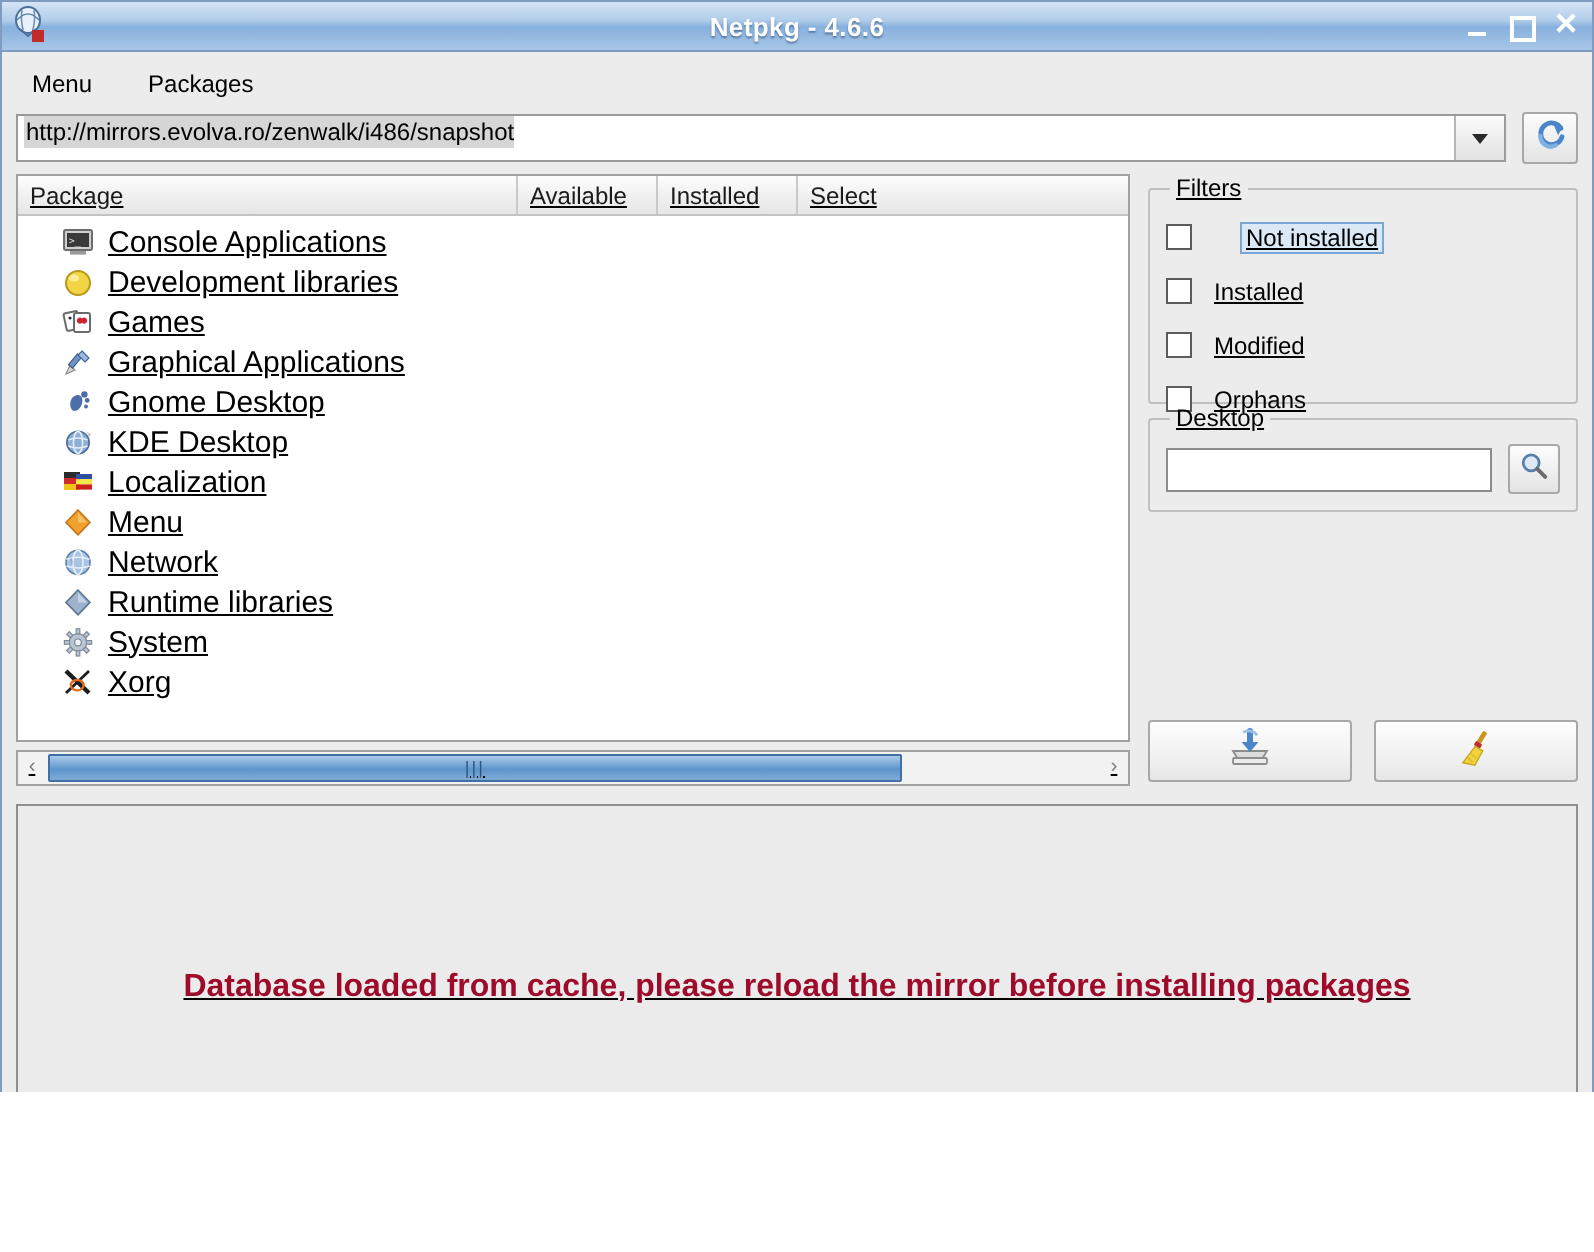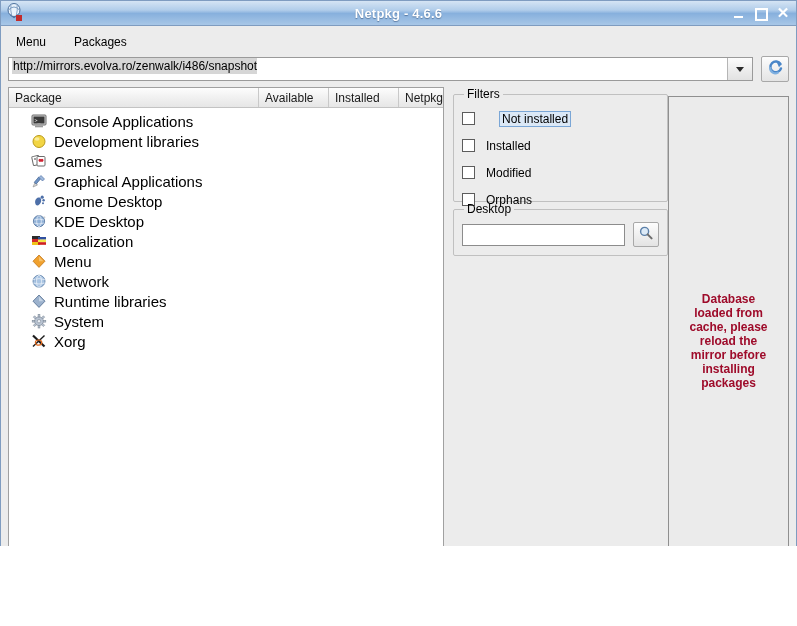--- a/index.html
+++ b/index.html
@@ -180,22 +180,23 @@
     justify-content: center;
     box-sizing: border-box;
   }
 
   
   .content {
     flex: 1 1 auto;
     display: flex;
     padding: 0 7px 0 7px;
     box-sizing: border-box;
-    flex-direction: row;
+    flex-direction: column;
     min-height: 0;
+    text-decoration: underline;
   }
   .upper {
     display: flex;
     flex: 0 0 306px;
     gap: 9px;
     box-sizing: border-box;
   }
 
   
   .listwrap {
@@ -414,21 +415,21 @@
     margin: 9px 0 0 0;
     border: 1px solid #8f8f8f;
     background: #ebebeb;
     display: flex;
     align-items: center;
     justify-content: center;
     box-sizing: border-box;
     min-height: 0;
   }
   .msgtext {
-    font-size: 12px;
+    font-size: 16px;
     font-weight: bold;
     color: #9e0b2a;
     text-align: center;
     padding: 0 12px;
   }
 
   
   .statusbar {
     flex: 0 0 40px;
     display: flex;
@@ -515,21 +516,21 @@
     <div class="content">
 
       <div class="upper">
 
         <div class="listwrap">
           <div class="listbox">
             <div class="list-header">
               <div class="col c0">Package</div>
               <div class="col c1">Available</div>
               <div class="col c2">Installed</div>
-              <div class="col c3">Netpkg</div>
+              <div class="col c3">Select</div>
             </div>
             <div class="list-body">
 
               <div class="list-row">
                 <span class="cat-icon">
                   <svg width="16" height="16" viewBox="0 0 16 16">
                     <rect x="1" y="2" width="14" height="10" rx="1" fill="#cfcfcf" stroke="#6d6d6d"></rect>
                     <rect x="2.5" y="3.5" width="11" height="7" fill="#3a3a3a"></rect>
                     <text x="3.4" y="9" font-size="5" fill="#e8e8e8" font-family="monospace">&gt;_</text>
                     <rect x="4" y="12.5" width="8" height="1.8" fill="#9a9a9a"></rect>

